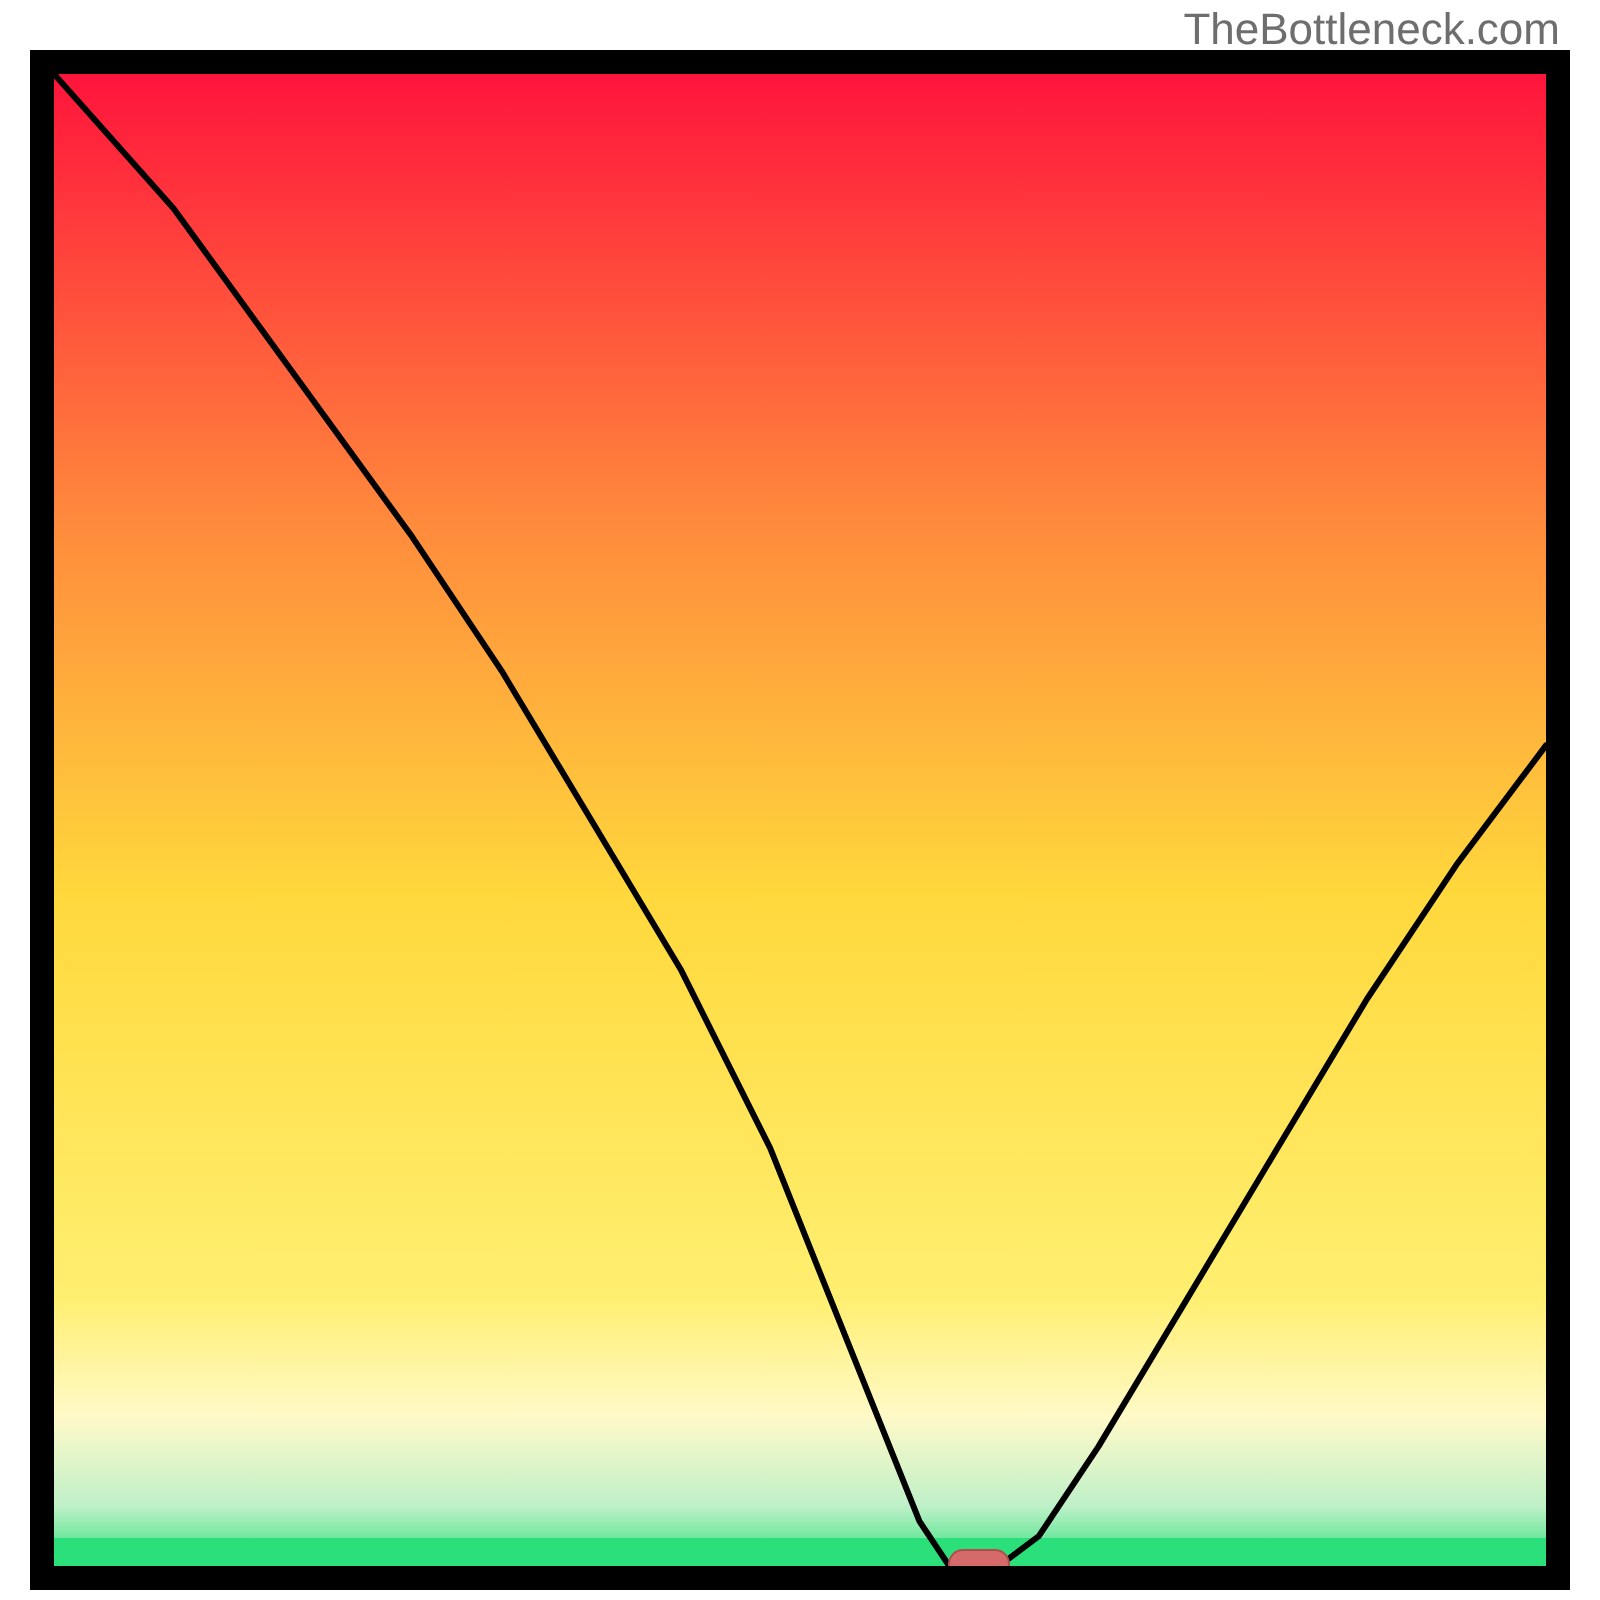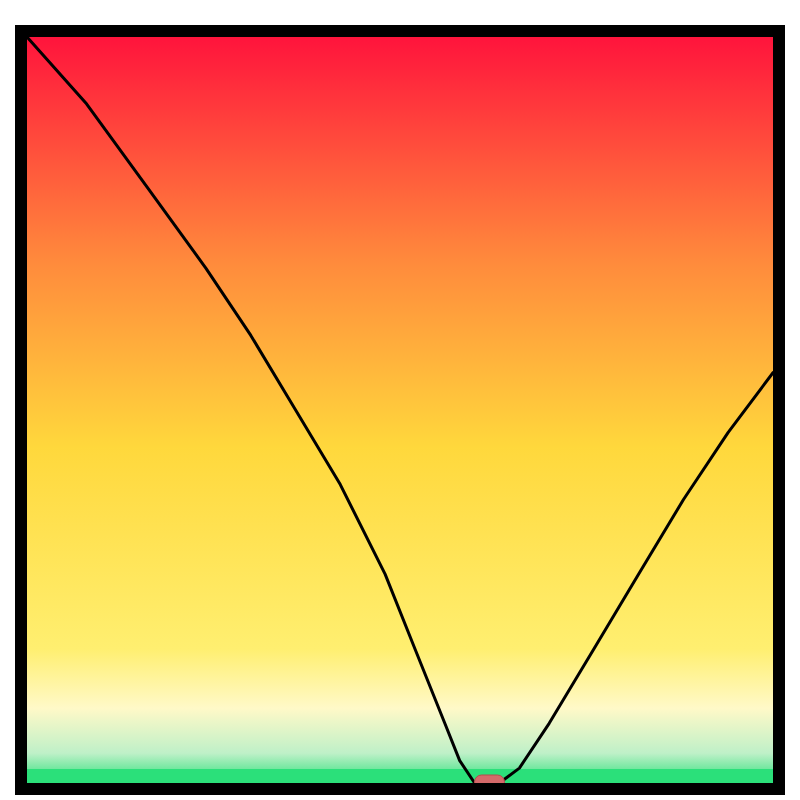--- a/index.html
+++ b/index.html
@@ -41,20 +41,21 @@
     overflow: hidden;
   }
   svg {
     display: block;
   }
 </style>
 </head>
 <body>
 
 <div class="container">
+  <div class="watermark">TheBottleneck.com</div>
 
   <div class="frame">
     <div class="plot-area">
       <svg id="chart-svg" width="746" height="746" viewBox="0 0 746 746">
           <defs>
             <linearGradient id="bg-grad" x1="0" y1="0" x2="0" y2="1">
               <stop offset="0%" stop-color="#ff143c"></stop>
               <stop offset="30%" stop-color="#ff8a3c"></stop>
               <stop offset="55%" stop-color="#ffd83c"></stop>
               <stop offset="82%" stop-color="#ffef70"></stop>

